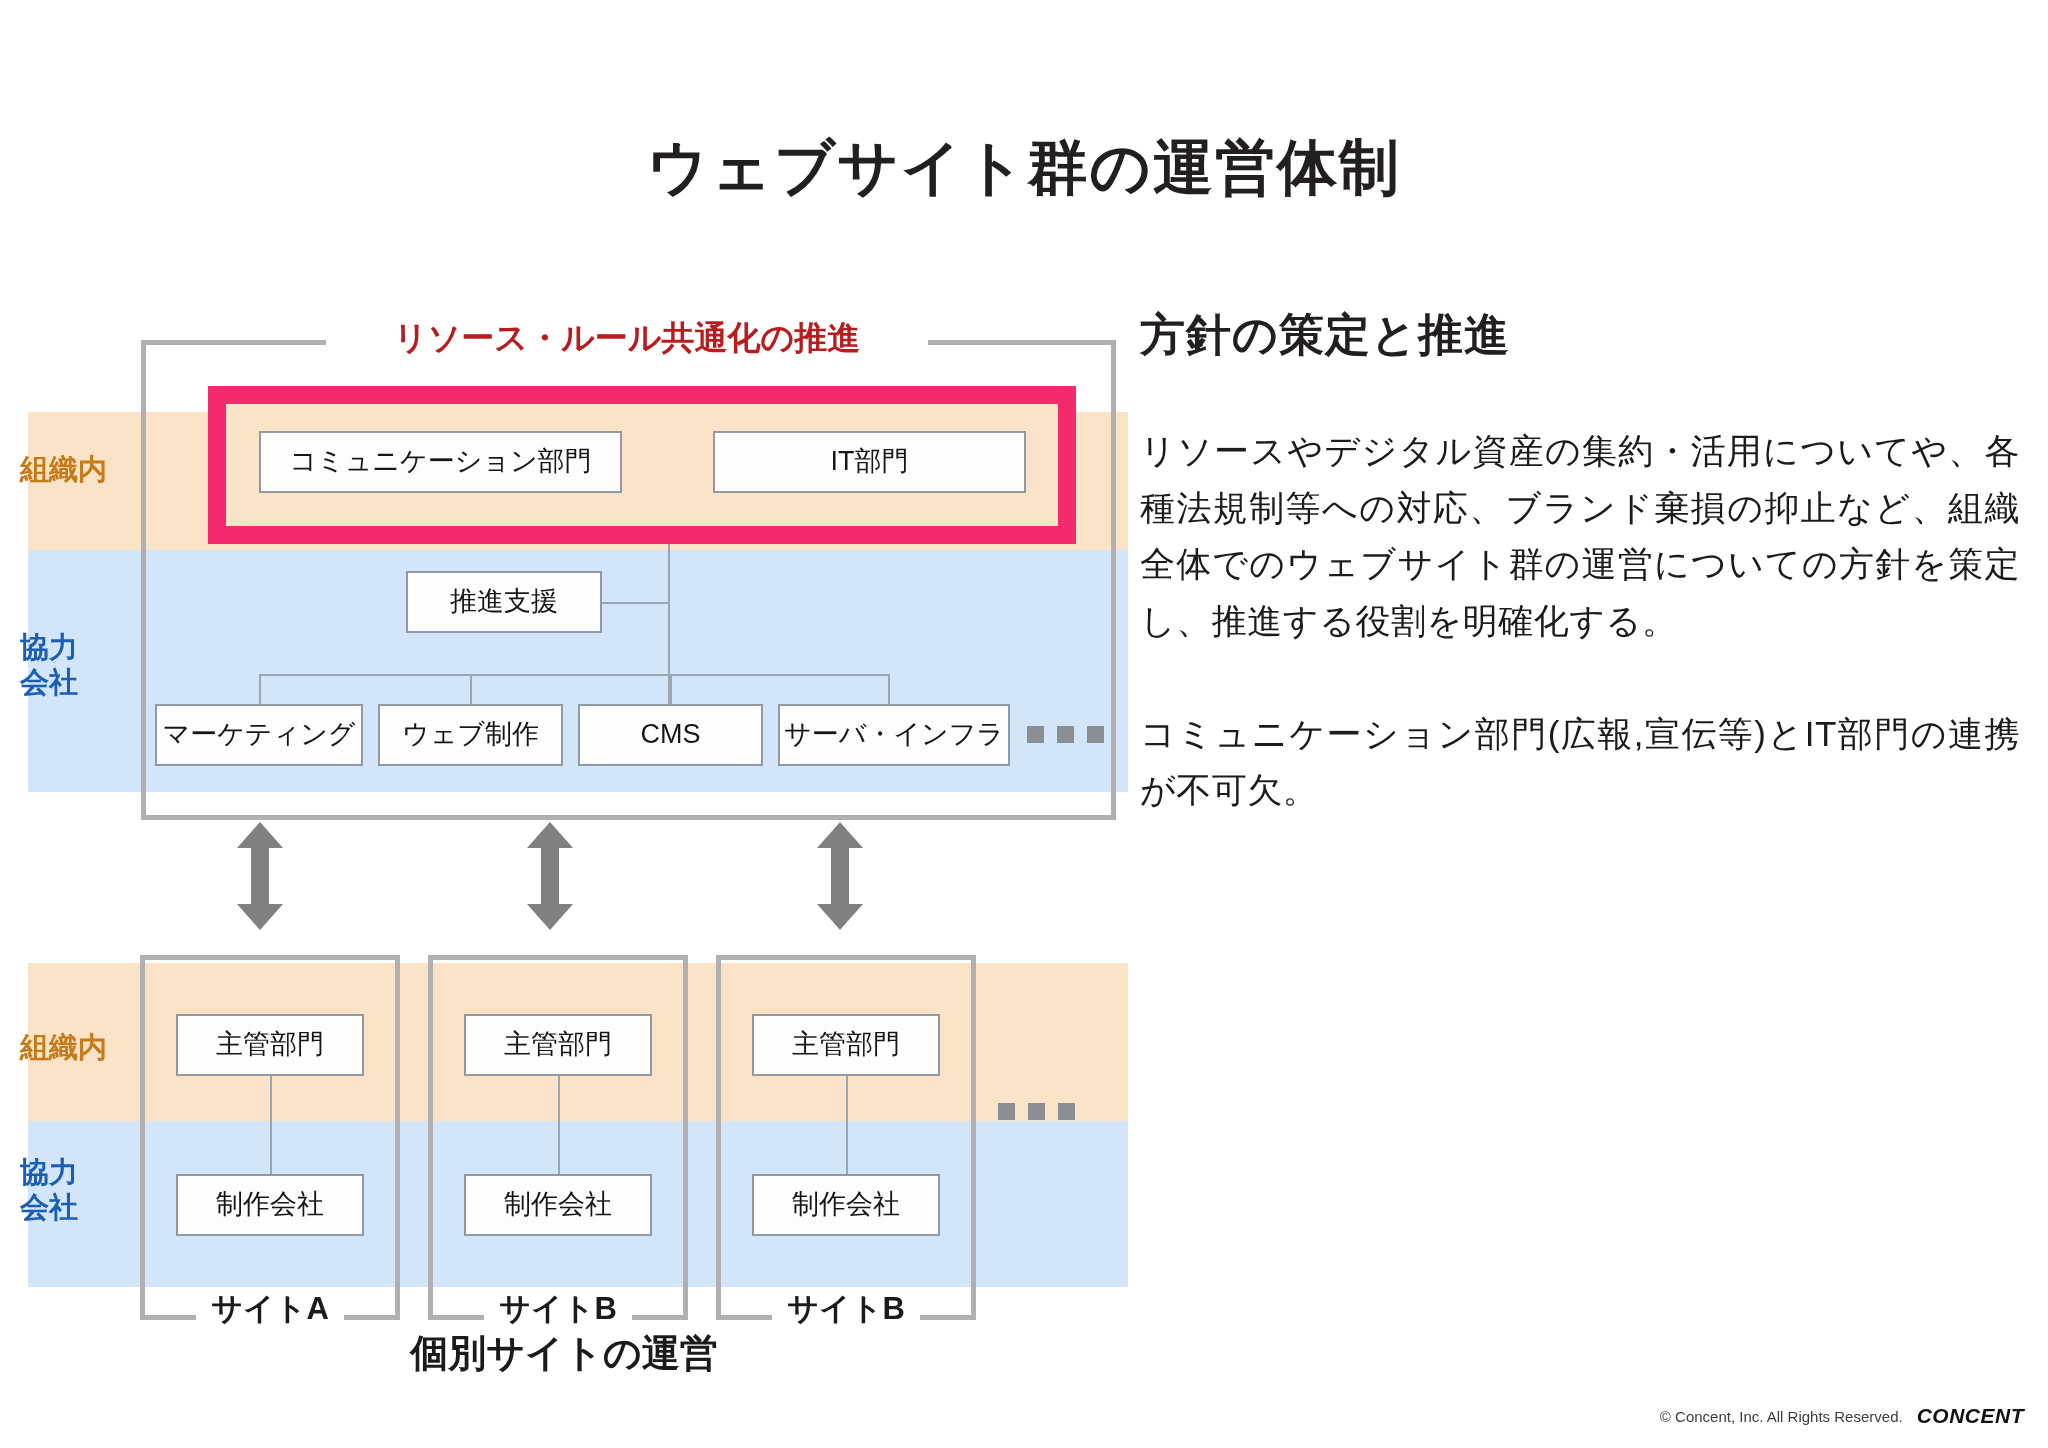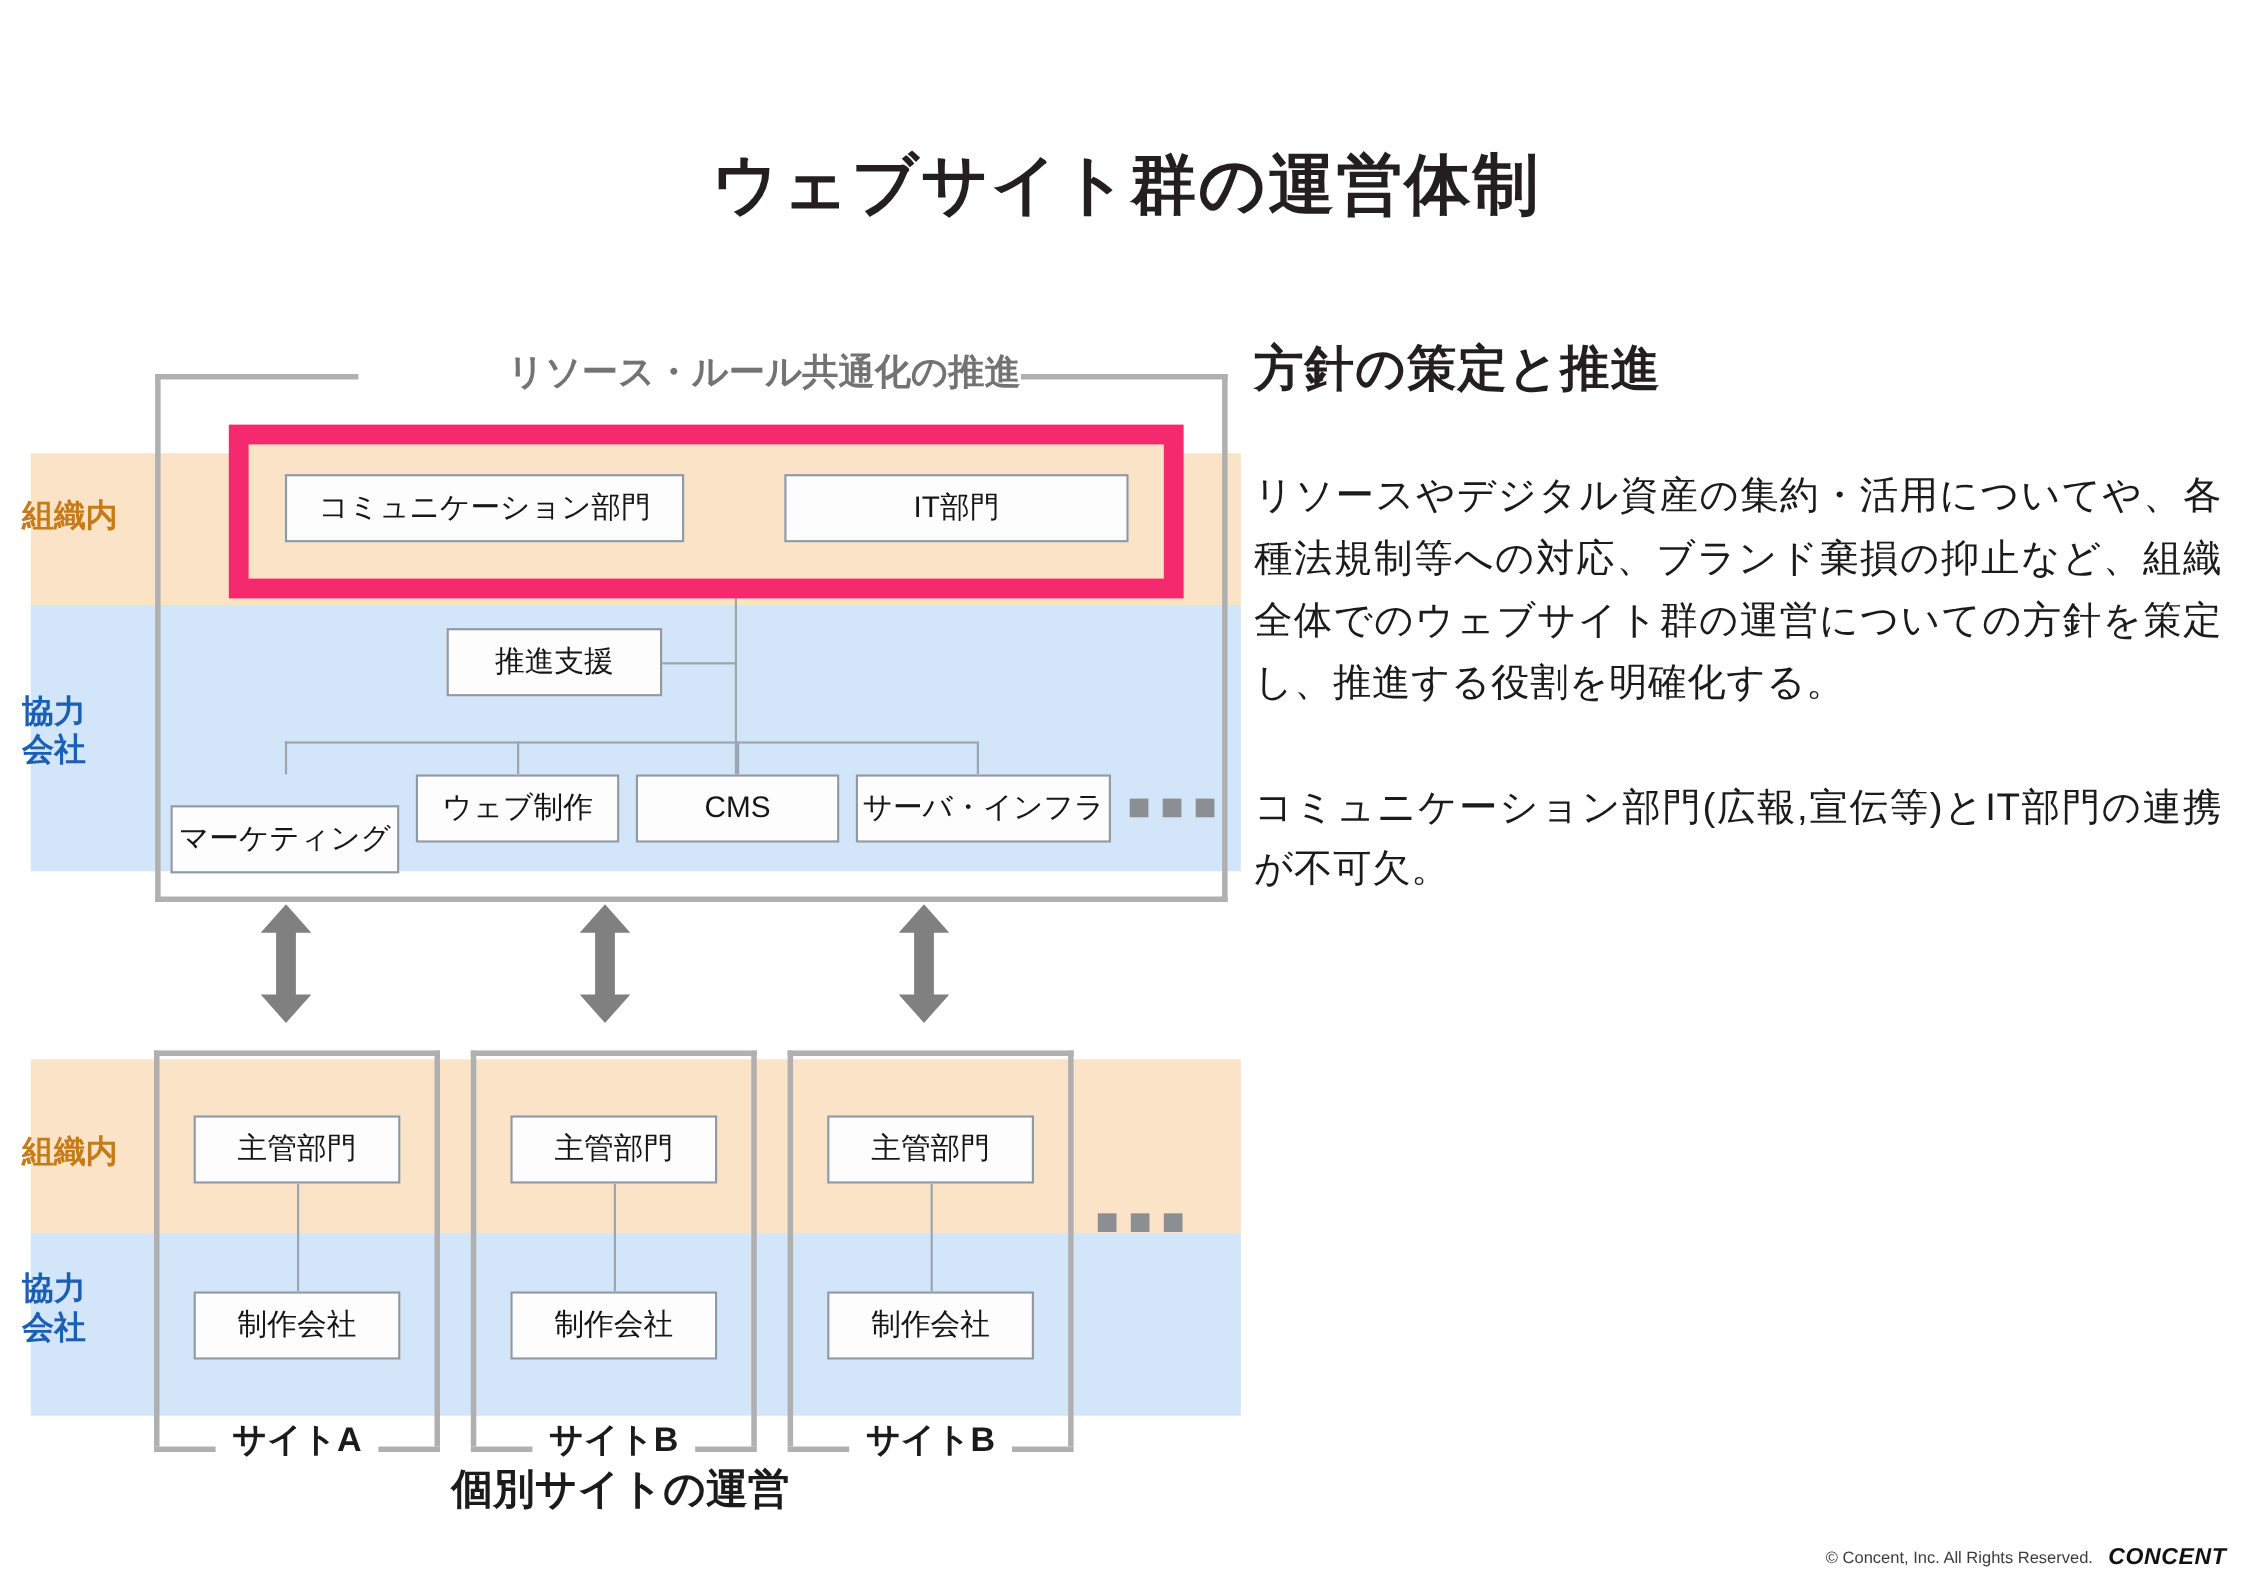--- a/index.html
+++ b/index.html
@@ -33,22 +33,22 @@
   .lbl-par-bot{left:20px;top:1155px;}
 
   
   .top-bracket{
     position:absolute;left:141px;top:340px;width:975px;height:480px;
     border:5px solid #b0b0b0;border-top:none;box-sizing:border-box;
   }
   .top-bracket-line-l{position:absolute;left:141px;top:340px;width:185px;height:5px;background:#b0b0b0;}
   .top-bracket-line-r{position:absolute;left:928px;top:340px;width:188px;height:5px;background:#b0b0b0;}
   .bracket-title{
-    position:absolute;left:326px;top:316px;width:602px;text-align:right;
-    font-size:33px;font-weight:bold;color:#737373;background:#ffffff;
+    position:absolute;left:326px;top:316px;width:602px;text-align:center;
+    font-size:33px;font-weight:bold;color:#b91c1c;background:#ffffff;
   }
 
   
   .pink-frame{
     position:absolute;left:208px;top:386px;width:868px;height:158px;
     background:#f5296e;box-sizing:border-box;
   }
   .pink-inner{
     position:absolute;left:18px;top:18px;right:18px;bottom:18px;
     background:#fbe3c7;
@@ -61,21 +61,21 @@
   
   .node{
     position:absolute;background:#fdfdfd;border:2px solid #8f9aa5;
     display:flex;align-items:center;justify-content:center;
     font-size:27px;color:#161616;box-sizing:border-box;
     text-align:center;line-height:1.1;
   }
   .n-comm{left:259px;top:431px;width:363px;height:62px;}
   .n-it{left:713px;top:431px;width:313px;height:62px;}
   .n-support{left:406px;top:571px;width:196px;height:62px;}
-  .n-mkt{left:155px;top:732px;width:208px;height:62px;}
+  .n-mkt{left:155px;top:704px;width:208px;height:62px;}
   .n-web{left:378px;top:704px;width:185px;height:62px;}
   .n-cms{left:578px;top:704px;width:185px;height:62px;}
   .n-svr{left:778px;top:704px;width:232px;height:62px;}
 
   .dots{position:absolute;display:flex;gap:13px;}
   .dots span{width:17px;height:17px;background:#8b8f94;display:block;}
   .dots-top{left:1027px;top:726px;}
   .dots-bot{left:998px;top:1103px;}
 
   

